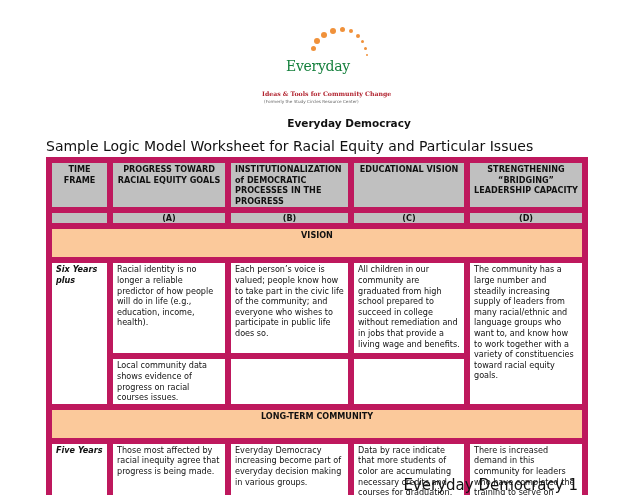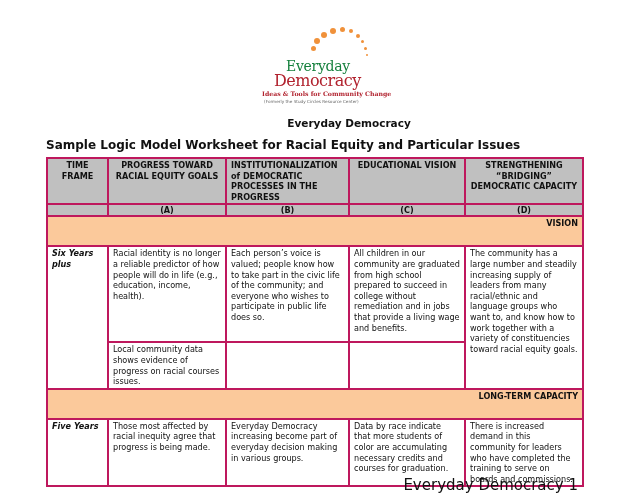--- a/index.html
+++ b/index.html
@@ -4,46 +4,45 @@
 <style>
   html, body { margin:0; padding:0; background:#ffffff; }
   body { width:640px; height:495px; position:relative; overflow:hidden; font-family:"DejaVu Sans", sans-serif; color:#111; }
   .logo { position:absolute; left:268px; top:26px; width:130px; height:80px; }
   .logo .dot { position:absolute; border-radius:50%; background:#f0913a; }
   .logo .word1 { position:absolute; left:18px; top:32px; font-family:"DejaVu Serif", serif; font-size:14px; color:#15803d; letter-spacing:-0.3px; }
   .logo .word2 { position:absolute; left:6px; top:45px; font-family:"DejaVu Serif", serif; font-size:16px; color:#b1222e; letter-spacing:-0.5px; }
   .logo .tag { position:absolute; left:-6px; top:64px; font-family:"DejaVu Serif", serif; font-size:6.2px; font-weight:bold; color:#b1222e; white-space:nowrap; }
   .logo .formerly { position:absolute; left:-4px; top:73px; font-size:4.2px; color:#666; white-space:nowrap; }
   .title { position:absolute; left:0; width:640px; top:117px; text-align:center; font-size:10.5px; font-weight:bold;margin-left:29px; }
-  .subtitle { position:absolute; left:46px; top:138px; font-size:12px; font-weight:bold; }
+  .subtitle { position:absolute; left:46px; top:138px; font-size:14px; font-weight:normal; }
   table.lm { position:absolute; left:46px; top:157px; width:536px; border-collapse:collapse; table-layout:fixed; font-size:8.1px; line-height:10.6px; }
-  table.lm td { border:2px solid #be185d; vertical-align:top; padding:1px 4px 1px 4px;margin-top:25px; }
+  table.lm td { border:6px solid #be185d; vertical-align:top; padding:1px 4px 1px 4px;margin-top:25px; }
   table.lm tr.hdr td { background:#c0c0c0; font-weight:bold; text-align:center; height:40px; }
   table.lm tr.hdr td.left { text-align:left; }
   table.lm tr.letters td { background:#c0c0c0; font-weight:bold; text-align:center; height:9px; padding-top:0; padding-bottom:0; line-height:10px; }
-  table.lm tr.section td { background:#fbc99b; font-weight:bold; text-align:right; height:10px; padding-top:0; padding-bottom:16px; line-height:12px; }
+  table.lm tr.section td { background:#fbc99b; font-weight:bold; text-align:center; height:10px; padding-top:0; padding-bottom:16px; line-height:12px; }
   td.tf { font-weight:bold; font-style:italic; }
   .footer { position:absolute; right:62px; top:476px; font-size:15px; }
 </style>
 </head>
 <body>
 
 <div class="logo">
   <span class="dot" style="left:46px;top:12px;width:6px;height:6px;"></span>
   <span class="dot" style="left:53px;top:6px;width:6px;height:6px;"></span>
   <span class="dot" style="left:62px;top:2px;width:6px;height:6px;"></span>
   <span class="dot" style="left:72px;top:1px;width:5px;height:5px;"></span>
   <span class="dot" style="left:81px;top:3px;width:4px;height:4px;"></span>
   <span class="dot" style="left:88px;top:8px;width:4px;height:4px;"></span>
   <span class="dot" style="left:93px;top:14px;width:3px;height:3px;"></span>
   <span class="dot" style="left:96px;top:21px;width:3px;height:3px;"></span>
   <span class="dot" style="left:98px;top:28px;width:2px;height:2px;"></span>
   <span class="dot" style="left:43px;top:20px;width:5px;height:5px;"></span>
   <span class="word1">Everyday</span>
-  <span class="word2">Democracy</span>
   <span class="tag">Ideas &amp; Tools for Community Change</span>
   <span class="formerly">(Formerly the Study Circles Resource Center)</span>
 </div>
 
 <div class="title">Everyday Democracy</div>
 <div class="subtitle">Sample Logic Model Worksheet for Racial Equity and Particular Issues</div>
 
 <table class="lm">
   <colgroup>
     <col style="width:61px">
@@ -51,21 +50,21 @@
     <col style="width:123px">
     <col style="width:116px">
     <col style="width:118px">
   </colgroup>
   <tbody>
       <tr class="hdr">
     <td>TIME FRAME</td>
     <td>PROGRESS TOWARD RACIAL EQUITY GOALS</td>
     <td class="left">INSTITUTIONALIZATION of DEMOCRATIC PROCESSES  IN THE PROGRESS</td>
     <td>EDUCATIONAL VISION</td>
-    <td>STRENGTHENING “BRIDGING” DEMOCRATIC CAPACITY</td>
+    <td>STRENGTHENING “BRIDGING” LEADERSHIP CAPACITY</td>
   </tr>
   <tr class="letters">
     <td></td>
     <td>(A)</td>
     <td>(B)</td>
     <td>(C)</td>
     <td>(D)</td>
   </tr>
   <tr class="section">
     <td colspan="5">VISION</td>
@@ -76,21 +75,21 @@
     <td>Each person’s voice is valued; people know how to take part in the civic life of the community; and everyone who wishes to participate in public life does so.</td>
     <td>All children in our community are graduated from high school prepared to succeed in college without remediation and in jobs that provide a living wage and benefits.</td>
     <td rowspan="2">The community has a large number and steadily increasing supply of leaders from many racial/ethnic and language groups who want to, and know how to work together with a variety of constituencies toward racial equity goals.</td>
   </tr>
   <tr style="height:40px;">
     <td>Local community data shows evidence of progress on racial courses issues.</td>
     <td></td>
     <td></td>
   </tr>
   <tr class="section">
-    <td colspan="5">LONG-TERM CAPACITY</td>
+    <td colspan="5">LONG-TERM COMMUNITY</td>
   </tr>
   <tr style="height:66px;">
     <td class="tf">Five Years</td>
     <td>Those most affected by racial inequity agree that progress is being made.</td>
     <td>Everyday Democracy increasing become part of everyday decision making in various groups.</td>
     <td>Data by race indicate that more students of color are accumulating necessary credits and courses for graduation.</td>
     <td>There is increased demand in this community for leaders who have completed the training to serve on boards and commissions.</td>
   </tr>
 </tbody>
   </table>

